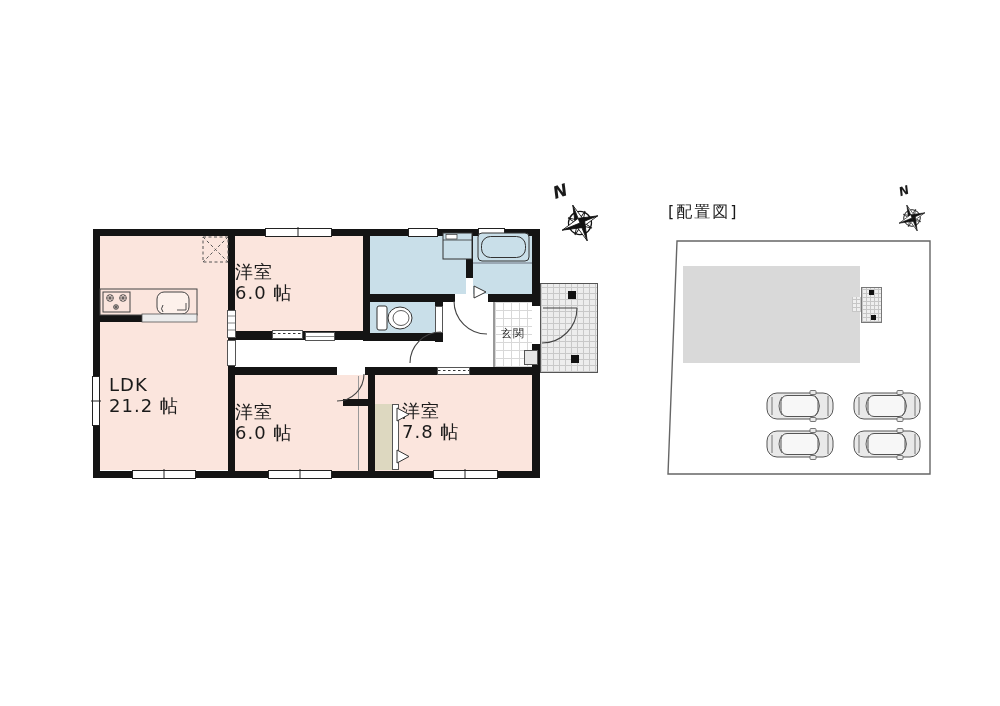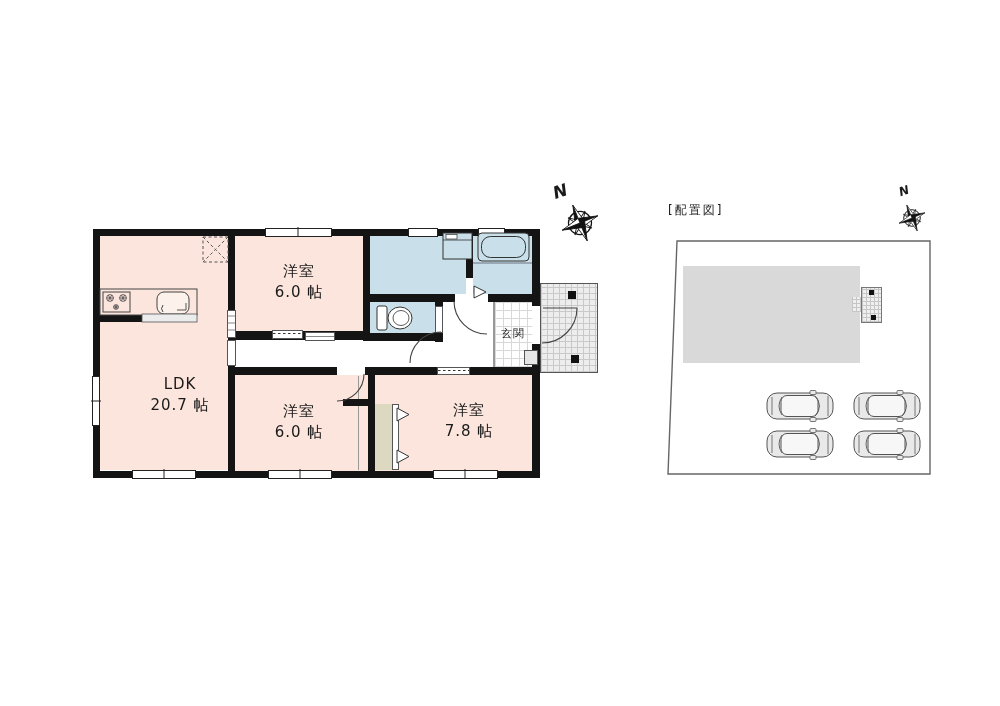--- a/index.html
+++ b/index.html
@@ -24,23 +24,23 @@
                      repeating-linear-gradient(90deg,#d8d8d8 0 1px,transparent 1px 8px);}
   .porchgrid{position:absolute;z-index:2;background-color:#ededed;border:1px solid #555;box-sizing:border-box;
     background-image:repeating-linear-gradient(0deg,#c9c9c9 0 1px,transparent 1px 6px),
                      repeating-linear-gradient(90deg,#c9c9c9 0 1px,transparent 1px 6px);}
   .sitegrid{position:absolute;z-index:4;background-color:#efefef;
     background-image:repeating-linear-gradient(0deg,#c6c6c6 0 1px,transparent 1px 4px),
                      repeating-linear-gradient(90deg,#c6c6c6 0 1px,transparent 1px 4px);}
   .blacksq{position:absolute;background:#111;z-index:5;}
   .graybox{position:absolute;background:#e6e6e6;border:1px solid #555;box-sizing:border-box;z-index:3;}
   
-  .rlabel{position:absolute;z-index:7;text-align:center;font-size:15px;line-height:21px;letter-spacing:1px;}
+  .rlabel{position:absolute;z-index:7;text-align:left;font-size:18px;line-height:21px;letter-spacing:1px;}
   .small-label{position:absolute;z-index:7;text-align:center;font-size:11px;letter-spacing:1px;}
-  .site-title{position:absolute;z-index:7;font-size:12px;letter-spacing:2px;}
+  .site-title{position:absolute;z-index:7;font-size:16px;letter-spacing:2px;}
   .north{position:absolute;z-index:7;font-style:italic;font-weight:600;transform:rotate(-18deg);}
   .n-big{font-size:17px;}
   .n-small{font-size:12px;}
   svg.under{position:absolute;left:0;top:0;z-index:1;}
   svg.over{position:absolute;left:0;top:0;z-index:6;}
 </style>
 </head>
 <body>
 
 <div class="canvas">
@@ -95,23 +95,23 @@
     <div class="mk" style="left:227px;top:340px;width:9px;height:26px;"></div>
     <div class="mk" style="left:272px;top:330px;width:31px;height:9px;"></div>
     <div class="mk" style="left:305px;top:332px;width:30px;height:9px;"></div>
     <div class="opening" style="left:455px;top:294px;width:33px;height:8px;"></div>
     <div class="opening" style="left:466px;top:278px;width:7px;height:18px;"></div>
     <div class="mk" style="left:435px;top:306px;width:8px;height:27px;"></div>
     <div class="mk" style="left:437px;top:367px;width:33px;height:8px;"></div>
     <div class="opening" style="left:337px;top:367px;width:28px;height:8px;"></div>
     <div class="opening" style="left:532px;top:306px;width:8px;height:38px;"></div>
 
-    <div class="rlabel" style="left:120px;top:374px;width:120px;">
+    <div class="rlabel" style="left:109px;top:374px;width:120px;">
       <div>LDK</div>
-      <div>20.7 帖</div>
+      <div>21.2 帖</div>
     </div>
     <div class="rlabel" style="left:235px;top:261px;width:128px;">
       <div>洋室</div>
       <div>6.0 帖</div>
     </div>
     <div class="rlabel" style="left:235px;top:401px;width:128px;">
       <div>洋室</div>
       <div>6.0 帖</div>
     </div>
     <div class="rlabel" style="left:402px;top:400px;width:134px;">

